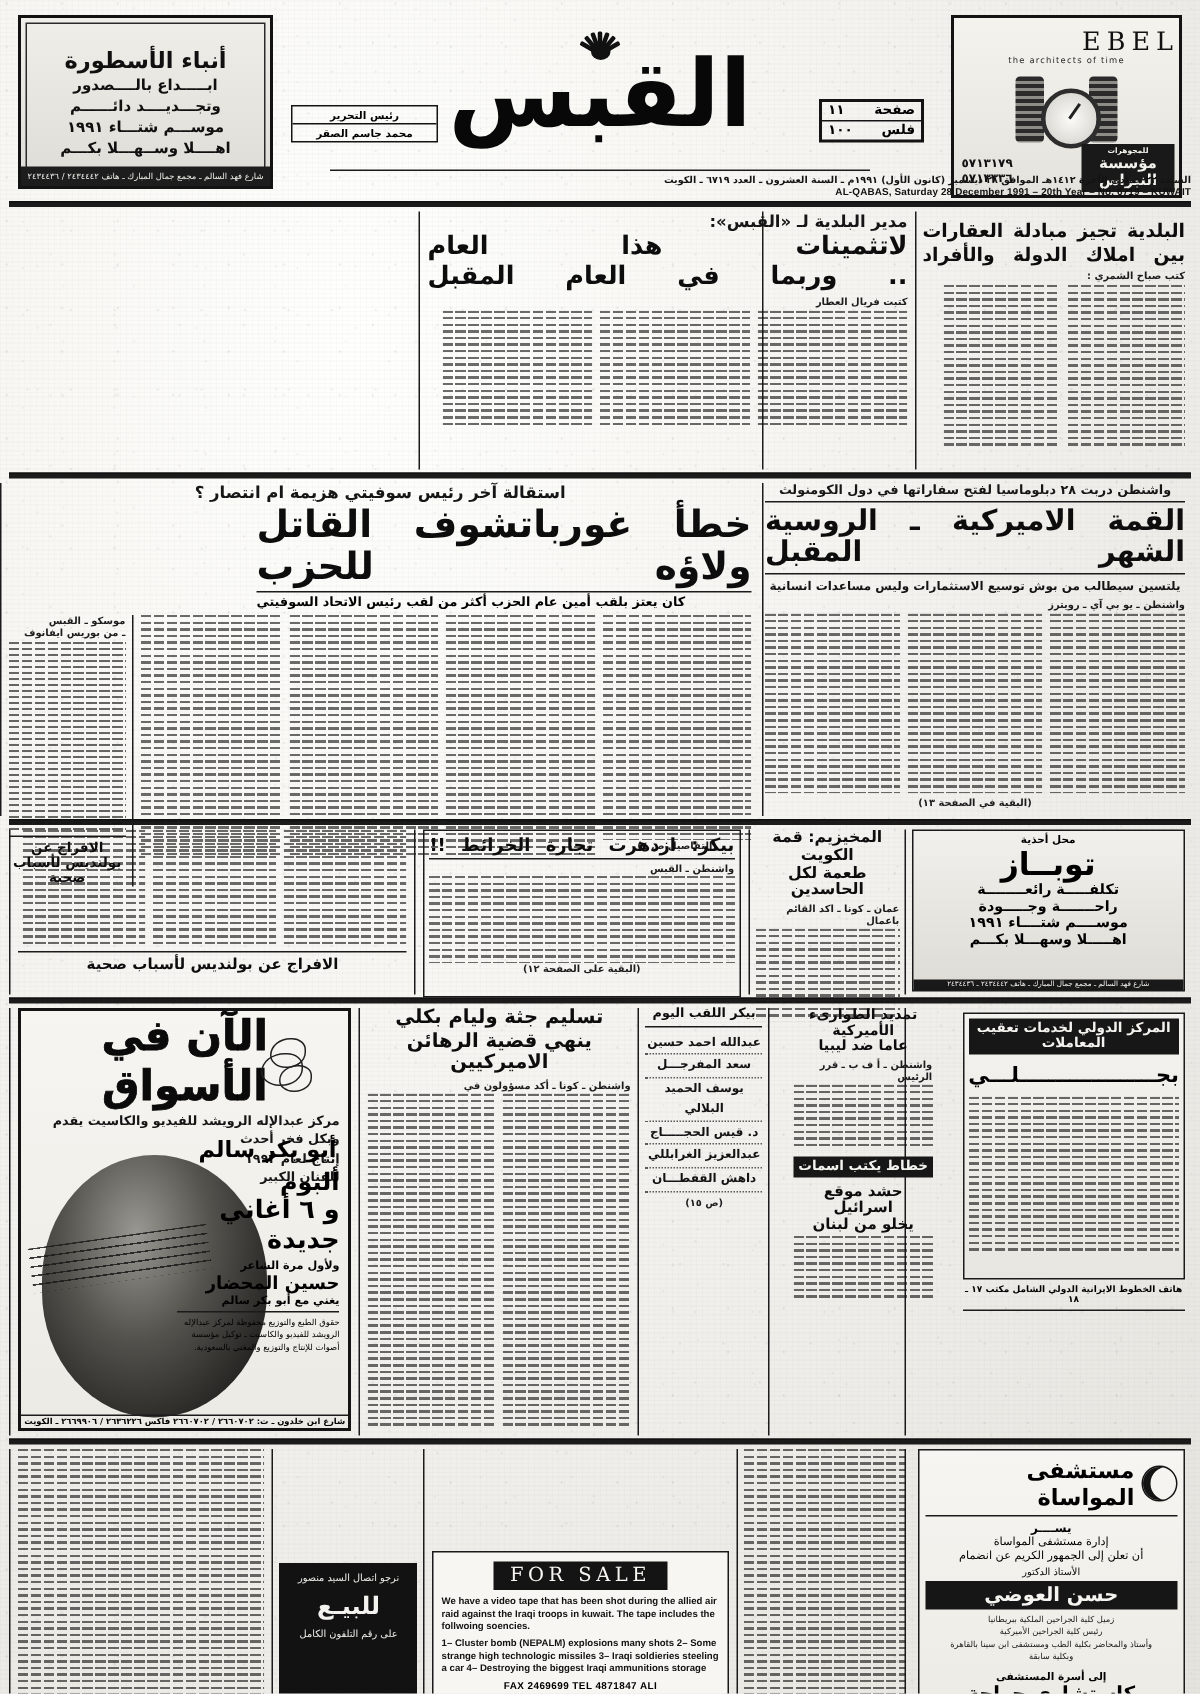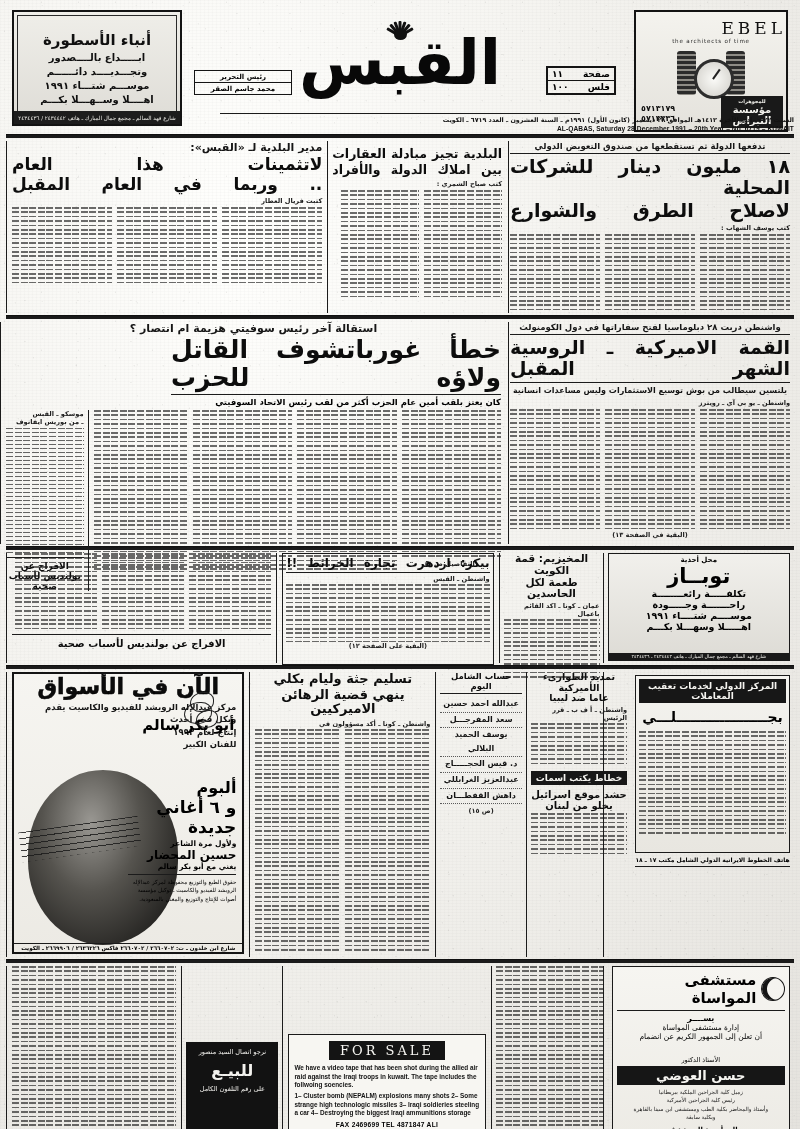--- a/index.html
+++ b/index.html
@@ -127,21 +127,21 @@
   
   .forsale{direction:ltr;font-family:"Liberation Sans",sans-serif;}
   .forsale .tag{background:#141414;color:#f6f5f1;text-align:center;
     font-family:"DejaVu Serif","Liberation Serif",serif;font-size:13px;
     letter-spacing:3px;padding:2px 0;margin:3px auto 4px;width:116px;}
   .forsale p{margin:0 0 2px;font-size:6.4px;font-weight:bold;line-height:1.35;color:#121212;}
   .forsale .tel{text-align:center;font-size:6.6px;font-weight:bold;margin-top:3px;letter-spacing:.3px;}
 
   .musicad{border:2px solid #141414;position:relative;overflow:hidden;
     background:linear-gradient(#f6f5f1,#eceae4);}
-  .musicad .title{font-size:22px;font-weight:bold;text-align:center;color:#0b0b0b;
+  .musicad .title{font-size:28px;font-weight:bold;text-align:center;color:#0b0b0b;
     -webkit-text-stroke:.5px #000;letter-spacing:-1px;}
   .musicad .ln{font-size:8.5px;font-weight:bold;text-align:right;line-height:1.45;color:#151515;}
   .staff{position:absolute;left:6px;top:150px;width:120px;height:30px;
     background:repeating-linear-gradient(180deg,#1a1a1a 0 1px,transparent 1px 6px);
     transform:rotate(-8deg);opacity:.85;}
   .rose{position:absolute;right:8px;top:14px;width:52px;height:46px;}
   .rose div{position:absolute;border:1.4px solid #222;border-radius:60% 40% 55% 45%;}
 
   .hospital .crescent{width:22px;height:22px;border-radius:50%;
     box-shadow:5px 0 0 0 #141414 inset;border:1.5px solid #141414;}
@@ -225,32 +225,20 @@
       <div class="rule" style="width:360px;margin:0 auto 2px;"></div>
       <div class="date-ar ar">السبت ٢٢ جمادى الآخرة ١٤١٢هـ الموافق ٢٨ ديسمبر (كانون الأول) ١٩٩١م ـ السنة العشرون ـ العدد ٦٧١٩ ـ الكويت</div>
       <div class="date-en">AL-QABAS, Saturday 28 December 1991 – 20th Year – No. 6719 – KUWAIT</div>
     </div>
   </div>
 
   <div class="rule2" style="margin-top:4px"></div>
 
   <div class="band cols" style="height:172px;margin-top:3px">
 
-    <div class="col" style="width:285px;padding:0 4px">
-      <div class="kicker ar">تدفعها الدولة ثم تستقطعها من صندوق التعويض الدولي</div>
-      <div class="rule" style="margin:2px 0"></div>
-      <div class="hl h1 ar stretch">١٨ مليون دينار للشركات المحلية</div>
-      <div class="hl h1 ar stretch" style="margin-top:1px">لاصلاح الطرق والشوارع</div>
-      <div class="byline ar" style="margin-top:3px">كتب يوسف الشهاب :</div>
-      <div style="display:flex;gap:5px;margin-top:2px">
-        <div class="body-lines" style="width:90px;height:78px"></div>
-        <div class="body-lines" style="width:90px;height:78px"></div>
-        <div class="body-lines" style="width:90px;height:78px"></div>
-      </div>
-    </div>
 
     <div class="colsep" style="right:285px"></div>
 
     <div class="col vline" style="width:175px;padding:0 4px">
       <div class="hl h3 ar stretch" style="margin-top:6px">البلدية تجيز مبادلة العقارات</div>
       <div class="hl h3 ar stretch" style="margin-top:2px">بين املاك الدولة والأفراد</div>
       <div class="byline ar" style="margin-top:3px">كتب صباح الشمري :</div>
       <div style="display:flex;gap:5px;margin-top:2px">
         <div class="body-lines" style="width:78px;height:108px"></div>
         <div class="body-lines" style="width:78px;height:108px"></div>
@@ -288,21 +276,21 @@
       </div>
       <div class="byline ar centered" style="margin-top:2px">(البقية في الصفحة ١٣)</div>
     </div>
 
     <div class="colsep" style="right:285px"></div>
 
     <div class="col vline" style="width:495px;padding:0 5px">
       <div class="kicker ar" style="font-size:11px">استقالة آخر رئيس سوفيتي هزيمة ام انتصار ؟</div>
       <div class="hl mega ar stretch" style="margin-top:1px;width:330px">خطأ غورباتشوف القاتل ولاؤه للحزب</div>
       <div class="rule" style="margin:2px 0;width:330px"></div>
-      <div class="ar" style="font-size:8.5px;font-weight:bold;width:330px;text-align:right">كان يعتز بلقب أمين عام الحزب أكثر من لقب رئيس الاتحاد السوفيتي</div>
+      <div class="ar" style="font-size:8.5px;font-weight:bold;width:330px;text-align:left">كان يعتز بلقب أمين عام الحزب أكثر من لقب رئيس الاتحاد السوفيتي</div>
       <div style="display:flex;gap:5px;margin-top:3px">
         <div style="width:100px">
           <div class="body-lines" style="height:150px"></div>
           <div class="byline ar centered">(التفاصيل ص ٤)</div>
         </div>
         <div class="body-lines" style="width:100px;height:160px"></div>
         <div class="body-lines" style="width:100px;height:160px"></div>
         <div class="body-lines" style="width:95px;height:160px"></div>
         <div style="width:78px;border-right:1px solid #1b1b1b;padding-right:4px">
           <div class="byline ar">موسكو ـ القبس</div>
@@ -370,33 +358,33 @@
         <div class="blackbar ar" style="font-size:9px">المركز الدولي لخدمات تعقيب المعاملات</div>
         <div class="ar centered" style="font-size:14px;font-weight:bold;margin:6px 0;letter-spacing:2px">بجـــــــــــــــــــلـــي</div>
         <div class="body-lines" style="height:104px"></div>
       </div>
       <div class="ar centered" style="font-size:6px;font-weight:bold;margin-top:3px">هاتف الخطوط الايرانية الدولي الشامل مكتب ١٧ ـ ١٨</div>
       <div class="rule" style="margin:3px 0"></div>
     </div>
 
     <div class="colsep" style="right:190px"></div>
 
-    <div class="col vline" style="width:118px;padding:0 4px">
+    <div class="col vline" style="width:118px;padding:0 16px">
       <div class="hl ar centered" style="font-size:9.5px">تمديد الطوارىء الأميركية</div>
       <div class="hl ar centered" style="font-size:9.5px">عاما ضد ليبيا</div>
       <div class="byline ar" style="margin-top:2px">واشنطن ـ أ ف ب ـ قرر الرئيس</div>
       <div class="body-lines" style="height:44px;margin-top:1px"></div>
       <div class="blackbar ar" style="margin-top:4px;font-size:9px">خطاط يكتب اسمات</div>
       <div class="hl ar centered" style="font-size:10px;margin-top:4px">حشد موقع اسرائيل</div>
       <div class="hl ar centered" style="font-size:10px">يخلو من لبنان</div>
       <div class="body-lines" style="height:42px;margin-top:2px"></div>
     </div>
 
     <div class="col vline" style="width:100px;padding:0 4px">
-      <div class="hl ar centered" style="font-size:8.5px;border-bottom:1px solid #1b1b1b;padding-bottom:2px">حساب الشامل اليوم</div>
+      <div class="hl ar centered" style="font-size:8.5px;border-bottom:1px solid #1b1b1b;padding-bottom:2px">بيكر اللقب اليوم</div>
       <div class="namelist ar" style="margin-top:3px">
         <div>عبدالله احمد حسين</div>
         <div>سعد المفرجـــل</div>
         <div>يوسف الحميد البلالي</div>
         <div>د. قيس الحجـــــاج</div>
         <div>عبدالعزيز الغرابللي</div>
         <div>داهش القفطـــان</div>
       </div>
       <div class="byline ar centered" style="margin-top:3px">(ص ١٥)</div>
     </div>
@@ -454,21 +442,21 @@
     <div class="col" style="width:190px;padding:0 4px">
       <div class="box hospital" style="height:192px;padding:4px;background:linear-gradient(#f6f5f1,#ebe9e3)">
         <div style="display:flex;align-items:center;justify-content:center;gap:5px">
           <div class="crescent"></div>
           <div class="ar" style="font-size:15px;font-weight:bold">مستشفى المواساة</div>
         </div>
         <div class="rule" style="margin:3px 0"></div>
         <div class="ar centered" style="font-size:8px;font-weight:bold">يســــر</div>
         <div class="ar centered" style="font-size:7.5px">إدارة مستشفى المواساة</div>
         <div class="ar centered" style="font-size:7.5px">أن تعلن إلى الجمهور الكريم عن انضمام</div>
-        <div class="ar centered" style="font-size:6.5px;margin-top:15px">الأستاذ الدكتور</div>
+        <div class="ar centered" style="font-size:6.5px;margin-top:3px">الأستاذ الدكتور</div>
         <div class="nameplate ar" style="margin-top:2px">حسن العوضي</div>
         <div class="smallprint ar" style="margin-top:3px">
           <div>زميل كلية الجراحين الملكية ببريطانيا</div>
           <div>رئيس كلية الجراحين الأميركية</div>
           <div>وأستاذ والمحاضر بكلية الطب ومستشفى ابن سينا بالقاهرة</div>
           <div>وبكلية سابقة</div>
         </div>
         <div class="ar centered" style="font-size:7px;font-weight:bold;margin-top:4px">إلى أسرة المستشفى</div>
         <div class="ar centered" style="font-size:13px;font-weight:bold">كاستشاري جراحة</div>
       </div>

